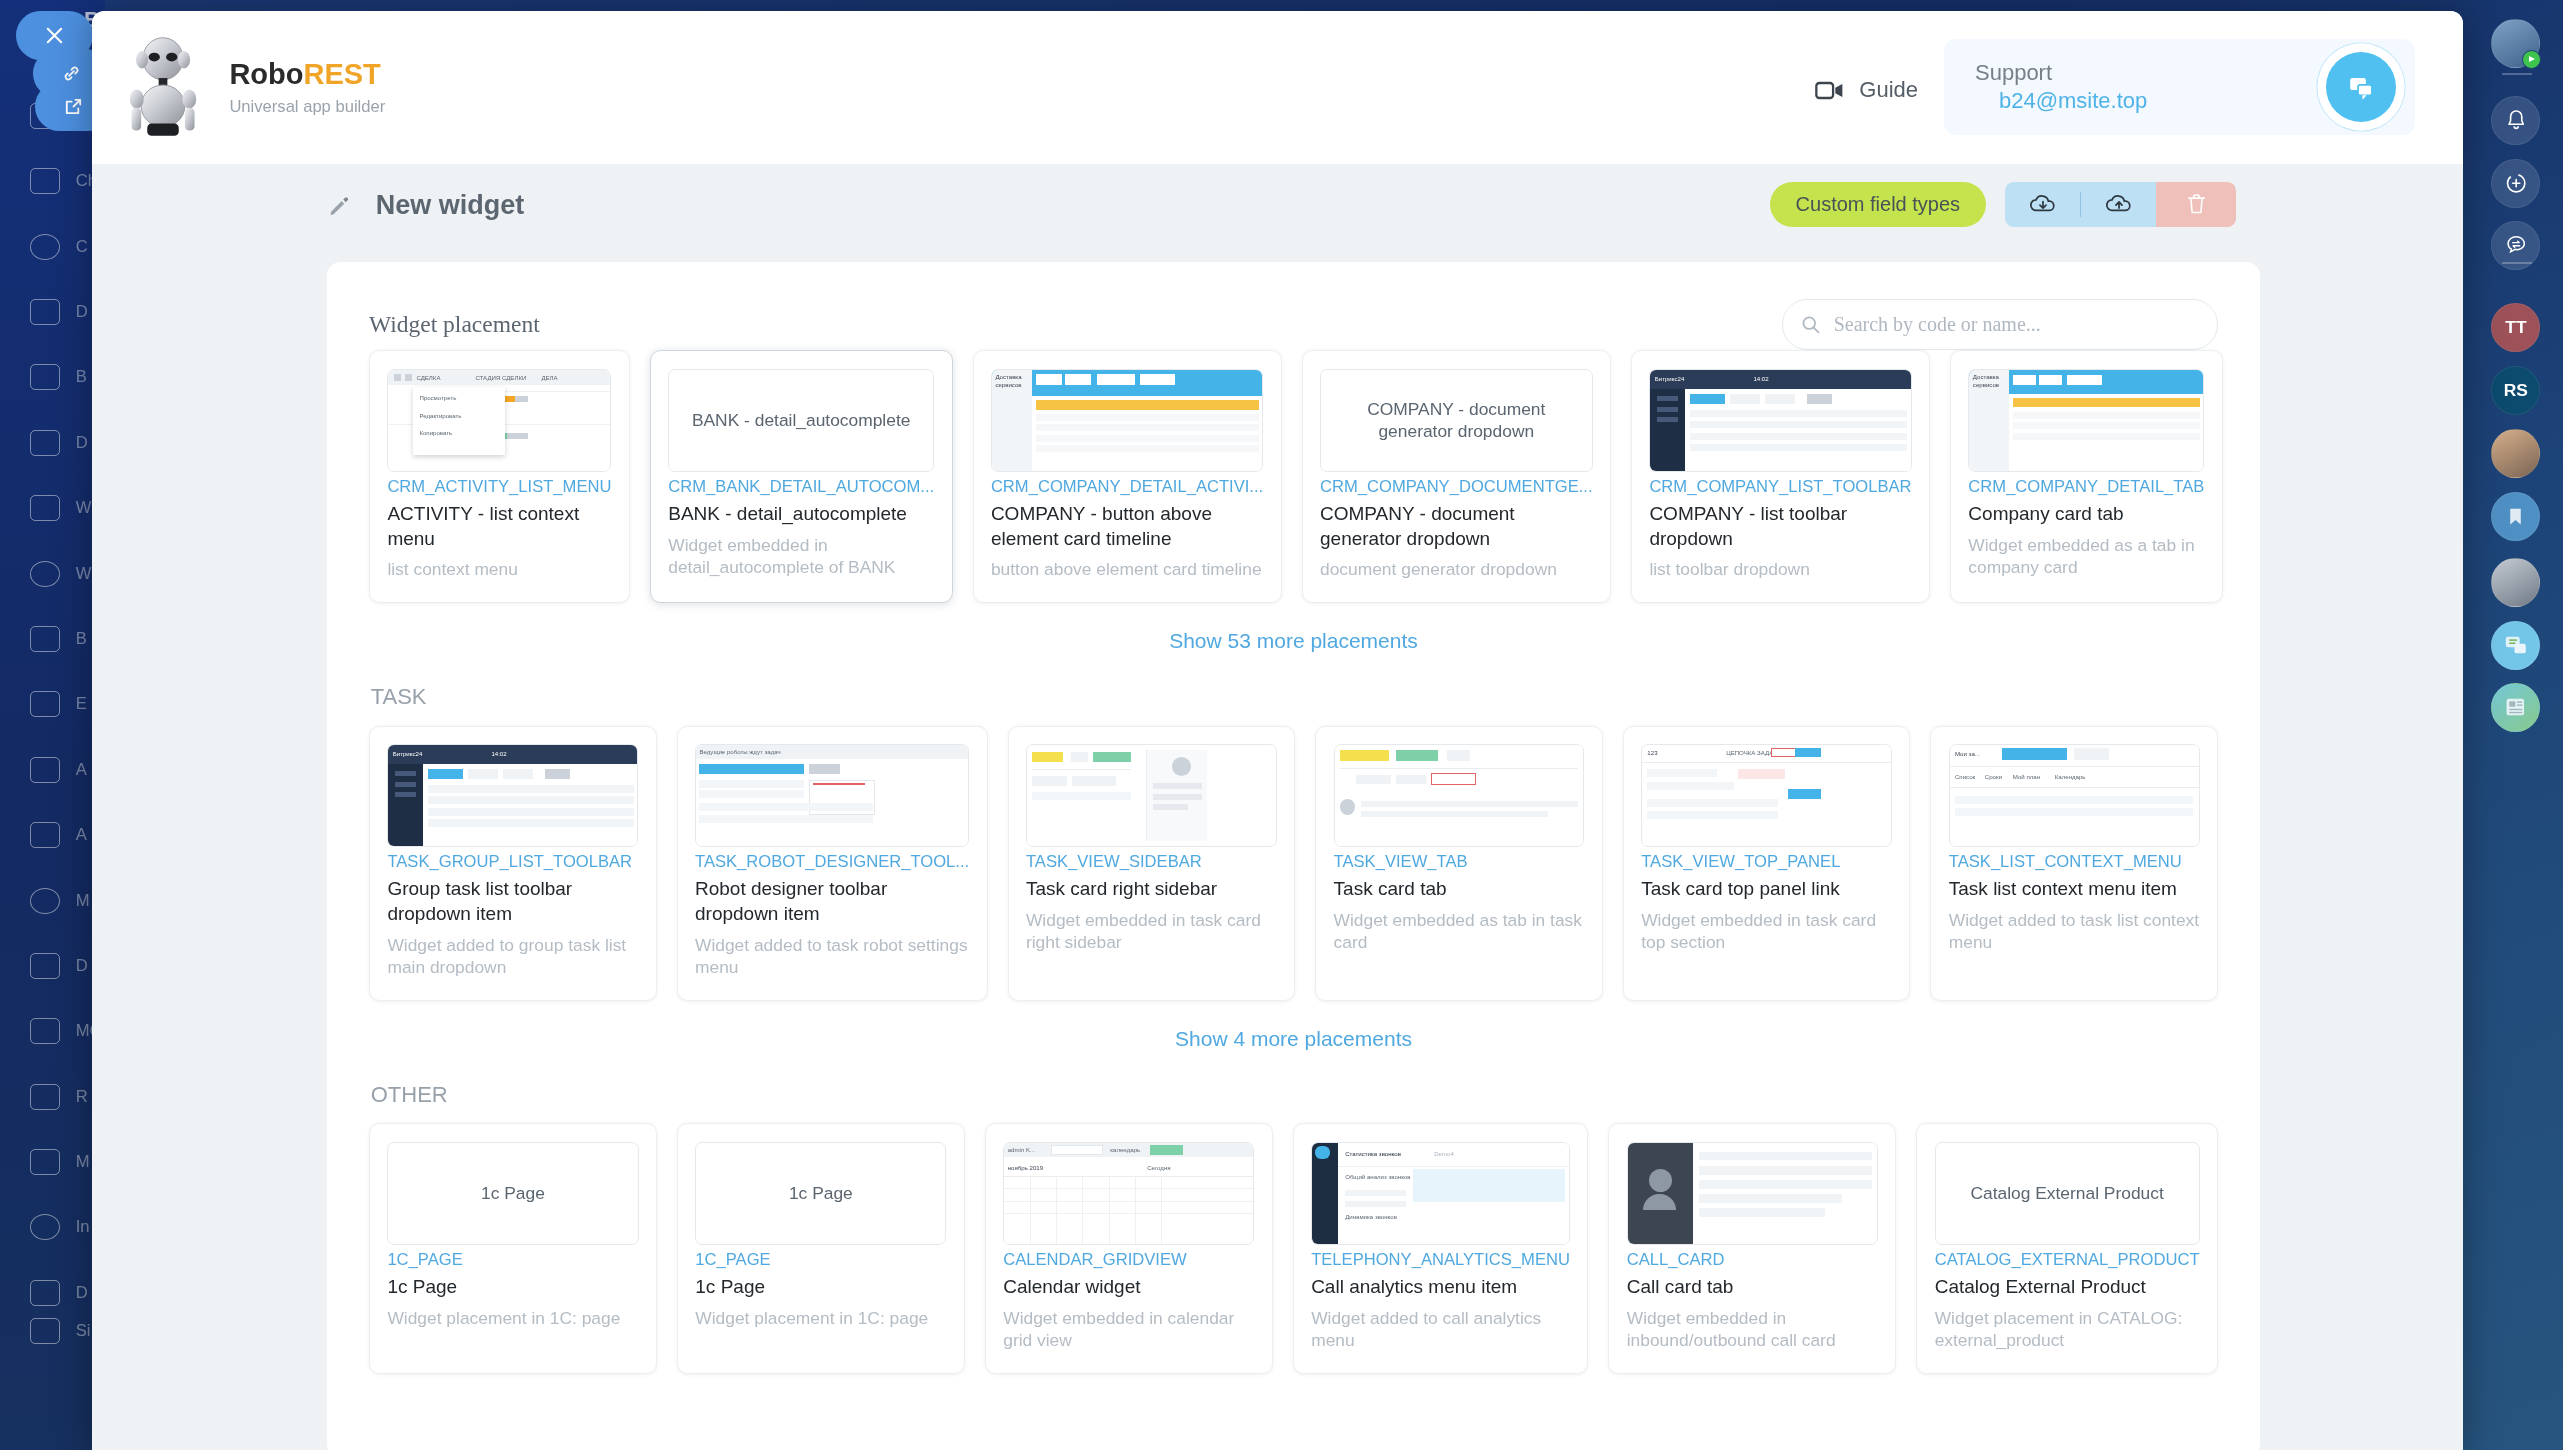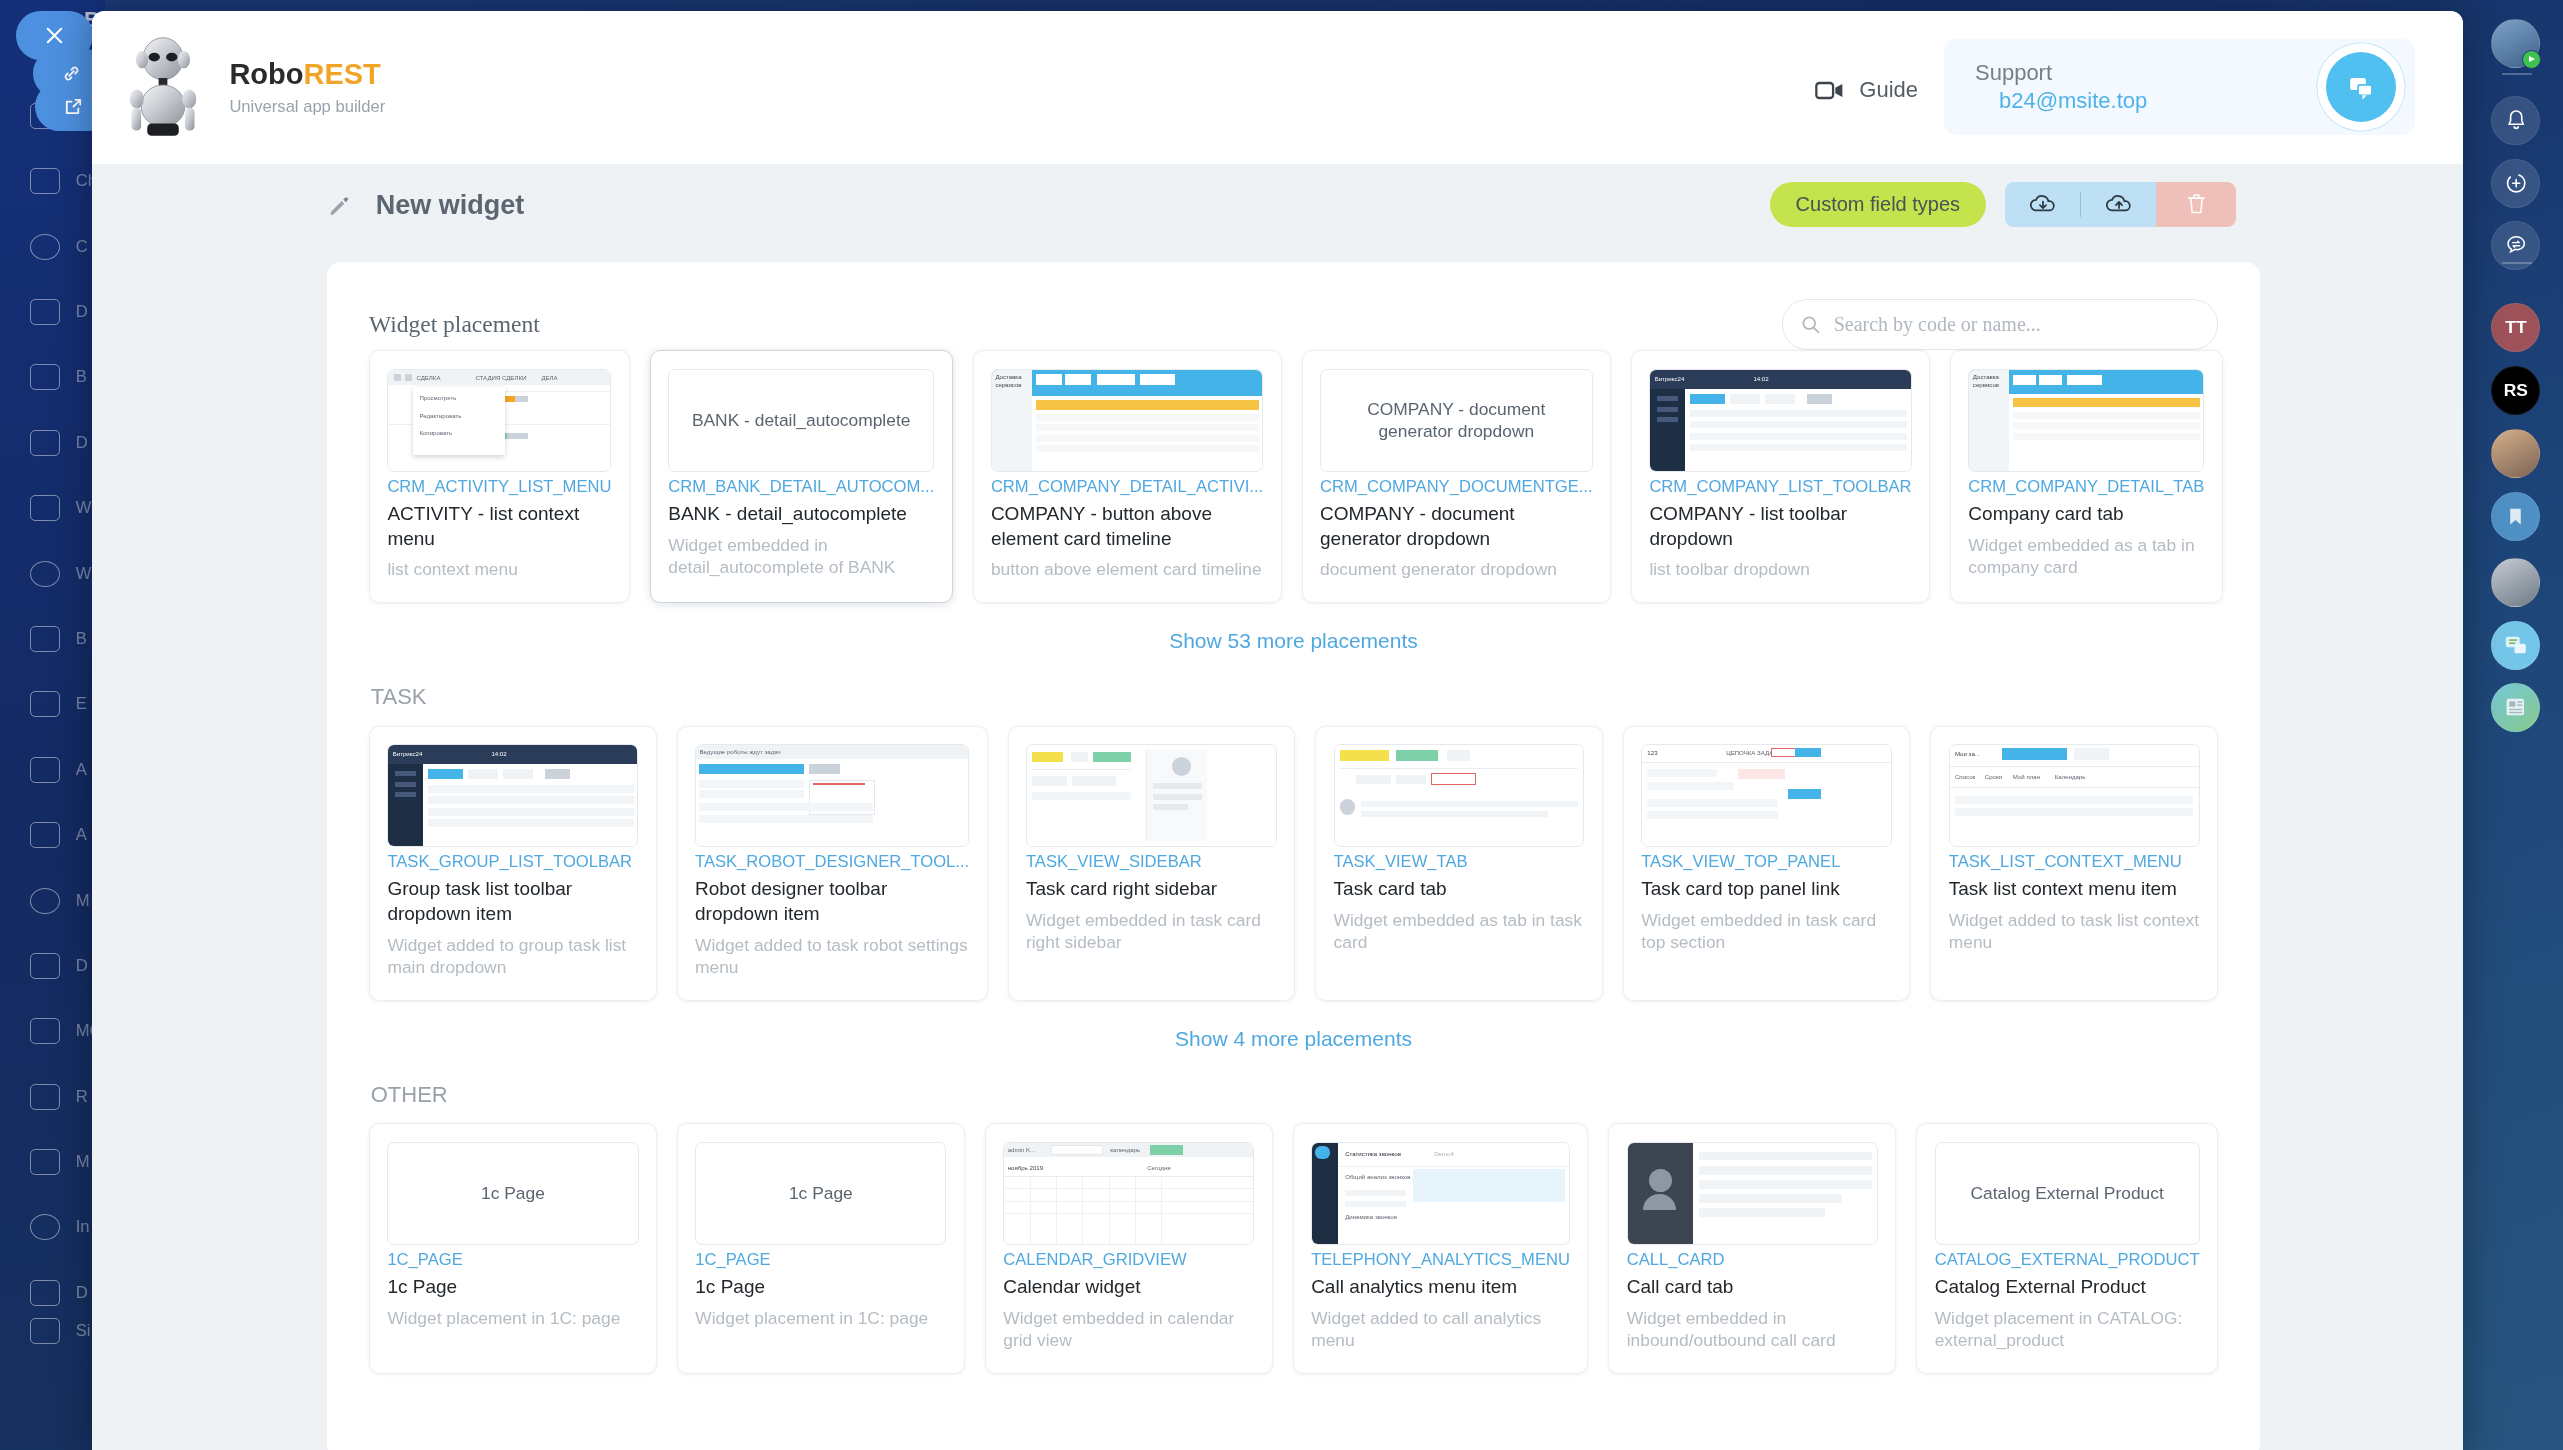--- a/index.html
+++ b/index.html
@@ -296,21 +296,21 @@
     </div>
     <div class="rr-item" style="top: 221px;">
       <svg width="24.4" height="24.4" viewBox="0 0 24 24">
         <path d="M4 10.5 a7 6 0 0 1 16 0 a7 6 0 0 1-9 5.6 L6.5 18.5 l0.8-2.6 A6.6 6.6 0 0 1 4 10.5Z" fill="none" stroke="#fff" stroke-width="1.5"></path>
         <path d="M8.5 9.5h6.5l-1.5-1.5 M15.5 12.5H9l1.5 1.5" fill="none" stroke="#fff" stroke-width="1.4" stroke-linecap="round" stroke-linejoin="round"></path>
       </svg>
     </div>
     <div class="rr-item" style="top: 303px; background: rgb(156, 82, 88);">
       <span>TT</span>
     </div>
-    <div class="rr-item" style="top: 366px; background: #000000;">
+    <div class="rr-item" style="top: 366px; background: #0c4a6e;">
       <span>RS</span>
     </div>
     <div class="rr-item" style="top: 429px; background: linear-gradient(150deg, rgb(214, 176, 138), rgb(123, 100, 85));"></div>
     <div class="rr-item" style="top: 492px; background: rgb(79, 144, 196);">
       <svg width="21" height="23" viewBox="0 0 24 26">
         <path d="M6 4h12v18l-6-5-6 5Z" fill="#dfeaf3"></path>
       </svg>
     </div>
     <div class="rr-item" style="top: 558px; background: linear-gradient(150deg, rgb(198, 204, 212), rgb(111, 122, 134));"></div>
     <div class="rr-item" style="top: 621px; background: rgb(116, 198, 232);">

